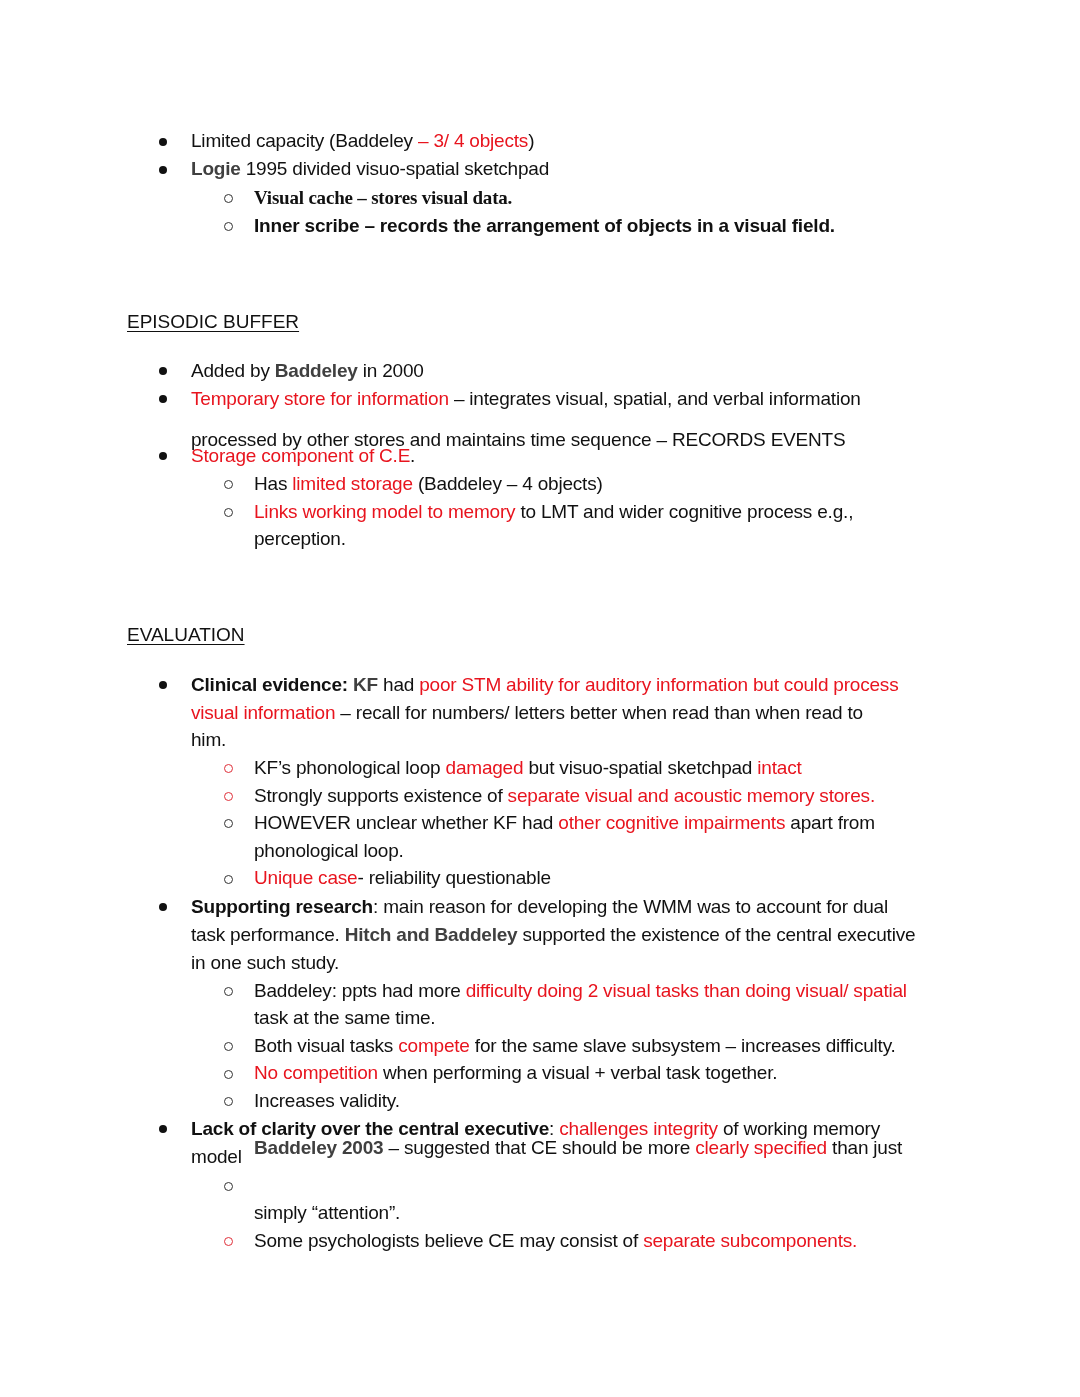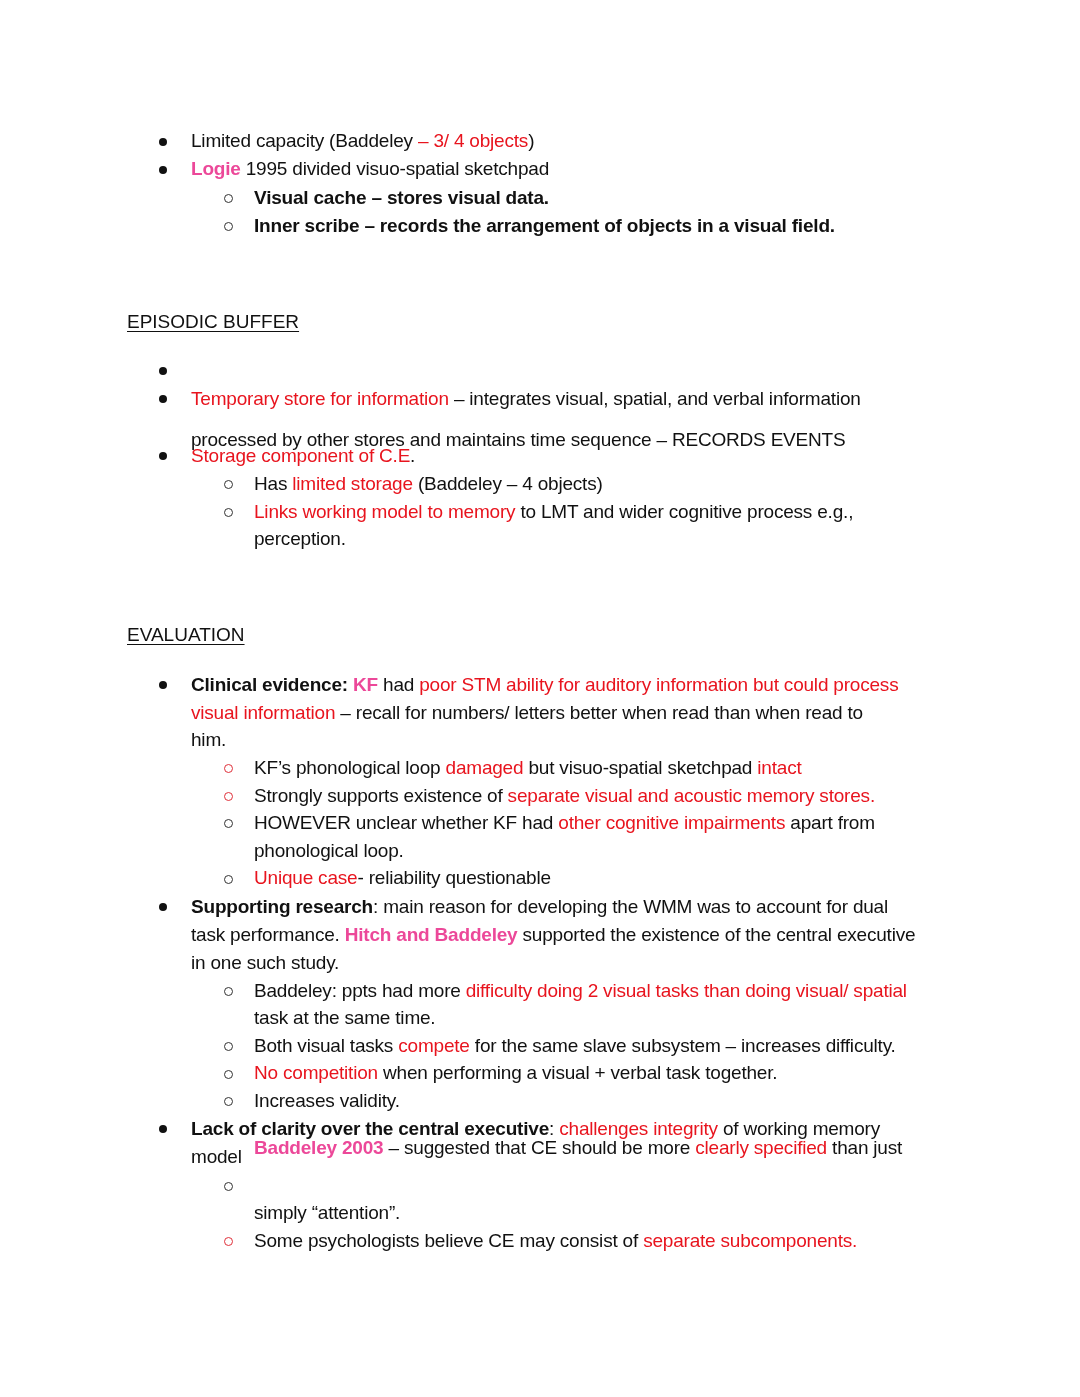--- a/index.html
+++ b/index.html
@@ -5,40 +5,41 @@
   html, body { margin: 0; padding: 0; background: #ffffff; }
   body { width: 1080px; height: 1397px; position: relative; overflow: hidden;
          font-family: "Liberation Sans", sans-serif; color: #111111; }
   .page { position: absolute; left: 0; top: 0; width: 1080px; height: 1397px; }
   .line { position: absolute; font-size: 19px; line-height: 28px; white-space: nowrap; letter-spacing: -0.2px; }
   .heading { position: absolute; left: 127px; font-size: 19px; line-height: 24px; text-decoration: underline; text-underline-offset: 3px; }
   .bullet { position: absolute; width: 8px; height: 8px; border-radius: 50%; background: #111; }
   .sub-bullet { position: absolute; width: 9px; height: 9px; border-radius: 50%; border: 1.5px solid #333; box-sizing: border-box; }
   .sub-bullet.red { border-color: #e0303a; }
   .red { color: #e8141e; }
-  .cyan { color: #ec4899; font-weight: bold; }
+  .cyan { color: #404040; font-weight: bold; }
   .b { font-weight: bold; }
 </style>
 </head>
 <body>
 
 <div class="page">
 
   <div class="bullet" style="left:159px;top:138px;"></div>
   <div class="line" style="left:191px;top:127px;"><span>Limited capacity (Baddeley </span><span class="red">– 3/ 4 objects</span><span>)</span></div>
   <div class="bullet" style="left:159px;top:166px;"></div>
   <div class="line" style="left:191px;top:155px;"><span class="cyan">Logie</span><span> 1995 divided visuo-spatial sketchpad</span></div>
   <div class="sub-bullet" style="left:224px;top:194px;"></div>
-  <div class="line" style="left:254px;top:184px;"><span class="b">Visual cache – stores visual data.</span></div>
+  <div class="line" style="left:254px;top:184px;font-family:Liberation Serif, serif;"><span class="b">Visual cache – stores visual data.</span></div>
   <div class="sub-bullet" style="left:224px;top:222px;"></div>
   <div class="line" style="left:254px;top:212px;"><span class="b">Inner scribe – records the arrangement of objects in a visual field.</span></div>
 
   <div class="heading" style="top:310px;">EPISODIC BUFFER</div>
 
   <div class="bullet" style="left:159px;top:367px;"></div>
+  <div class="line" style="left:191px;top:357px;"><span>Added by </span><span class="cyan">Baddeley</span><span> in 2000</span></div>
   <div class="bullet" style="left:159px;top:395px;"></div>
   <div class="line" style="left:191px;top:385px;"><span class="red">Temporary store for information</span><span> – integrates visual, spatial, and verbal information</span></div>
   <div class="line" style="left:191px;top:426px;"><span>processed by other stores and maintains time sequence – RECORDS EVENTS</span></div>
   <div class="bullet" style="left:159px;top:452px;"></div>
   <div class="line" style="left:191px;top:442px;"><span class="red">Storage component of C.E</span><span>.</span></div>
   <div class="sub-bullet" style="left:224px;top:480px;"></div>
   <div class="line" style="left:254px;top:470px;"><span>Has </span><span class="red">limited storage</span><span> (Baddeley – 4 objects)</span></div>
   <div class="sub-bullet" style="left:224px;top:508px;"></div>
   <div class="line" style="left:254px;top:498px;"><span class="red">Links working model to memory</span><span> to LMT and wider cognitive process e.g.,</span></div>
   <div class="line" style="left:254px;top:525px;"><span>perception.</span></div>

